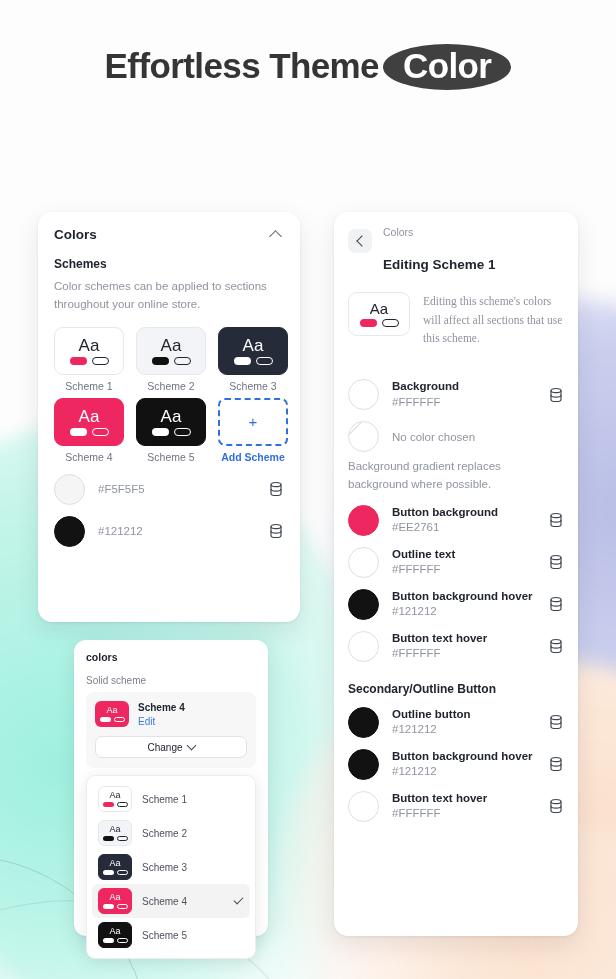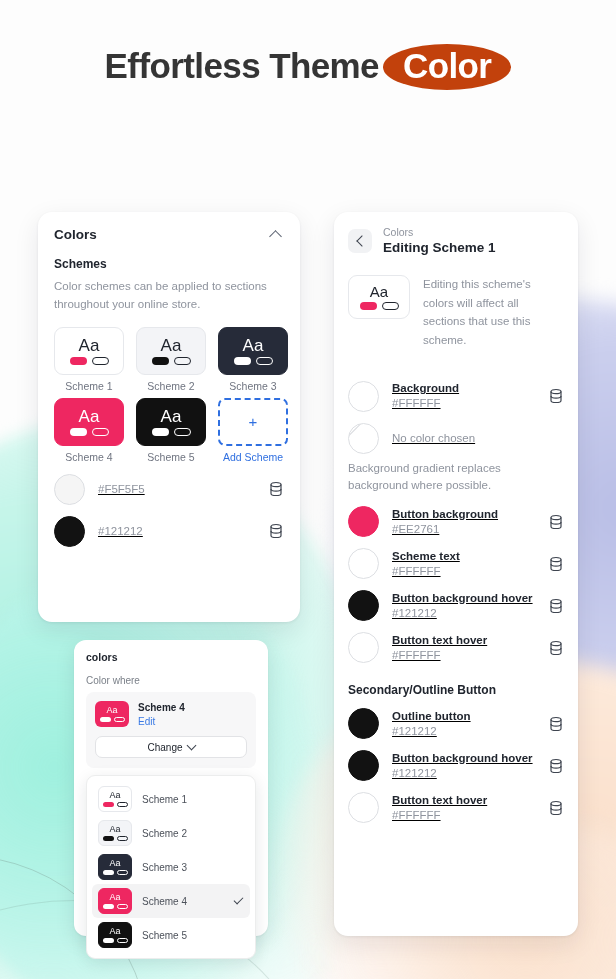--- a/index.html
+++ b/index.html
@@ -72,21 +72,21 @@
     left: 0; right: 0; top: 44px;
     text-align: center;
     font-size: 35px;
     font-weight: 700;
     line-height: 1.28;
     letter-spacing: -0.6px;
     color: #353535;
   }
   .highlight {
     display: inline-block;
-    background: #c2410c;
+    background: #404040;
     color: #ffffff;
     border-radius: 50%/50%;
     padding: 3px 20px 5px 20px;
     line-height: 1.08;
     margin-left: 4px;
     vertical-align: baseline;
   }
 
   
   .card {
@@ -147,28 +147,27 @@
   .scheme-label {
     font-size: 10.5px; color: #6f7480; margin-top: 5px; white-space: nowrap;
   }
   .add-scheme {
     width: 70px; height: 48px;
     border: 2px dashed #2f6fe0;
     border-radius: 7px;
     display: flex; align-items: center; justify-content: center;
     color: #2f6fe0; font-size: 15px; cursor: pointer;
   }
-  .add-label { font-size: 10.5px; color: #2f6fe0; margin-top: 5px; }
+  .add-label { font-size: 10.5px; color: #2f6fe0; margin-top: 5px; font-weight: bold; }
 
   .ph-title { font-size: 12px; font-weight: 700; color: #20252e; margin-top: 18px; }
 
   .color-row {
     display: flex; align-items: center;
     margin-top: 11px;
-    text-decoration: underline;
   }
   .color-dot {
     width: 31px; height: 31px; border-radius: 50%;
     flex: 0 0 auto;
   }
   .color-meta { margin-left: 13px; flex: 1 1 auto; min-width: 0; }
   .color-name { font-size: 11.5px; font-weight: 700; color: #20252e; line-height: 1.25; }
   .color-hex  { font-size: 11.5px; color: #8f949e; line-height: 1.3; margin-top: 1px; }
 
   .db-icon { width: 16px; height: 16px; flex: 0 0 auto; cursor: pointer; }
@@ -184,36 +183,36 @@
   }
   .back-btn::before {
     content: ""; width: 7px; height: 7px;
     border-left: 1.7px solid #3e444f;
     border-bottom: 1.7px solid #3e444f;
     transform: rotate(45deg);
     margin-left: 3px;
   }
   .rc-head-text { margin-left: 11px; }
   .rc-kicker { font-size: 10.5px; color: #8f949e; line-height: 1.25; }
-  .rc-title { font-size: 13.5px; font-weight: 700; color: #20252e; margin-top: 1px; }
+  .rc-title { font-size: 13.5px; font-weight: 700; color: #20252e; margin-top: 18px; }
 
   .rc-preview { display: flex; align-items: flex-start; margin-top: 20px; }
   .preview-swatch {
     width: 62px; height: 44px;
     border: 1px solid #e6e8ec;
     border-radius: 9px;
     display: flex; flex-direction: column;
     align-items: center; justify-content: center;
     gap: 3px; flex: 0 0 auto;
     background: #ffffff;
   }
   .preview-swatch .aa { font-size: 15px; color: #20252e; line-height: 1; }
   .rc-note {
     margin-left: 13px; font-size: 11.5px;
-    color: #8f949e; line-height: 1.62;
+    color: #8f949e; line-height: 1.62; font-family: Liberation Serif, serif;
   }
 
   .rc-section-title {
     font-size: 12px; font-weight: 700; color: #20252e;
     margin-top: 20px;
   }
   .rc-hint { font-size: 11.5px; color: #8f949e; line-height: 1.55; margin-top: 6px; }
 
   .row-spacer-lg { height: 20px; }
 
@@ -458,21 +457,21 @@
           </div>
           <svg class="db-icon" viewBox="0 0 16 16" fill="none">
             <ellipse cx="8" cy="3.6" rx="5" ry="2.1" stroke="#3e444f" stroke-width="1.2"></ellipse>
             <path d="M3 3.6v8.8c0 1.16 2.24 2.1 5 2.1s5-.94 5-2.1V3.6" stroke="#3e444f" stroke-width="1.2"></path>
             <path d="M3 8c0 1.16 2.24 2.1 5 2.1s5-.94 5-2.1" stroke="#3e444f" stroke-width="1.2"></path>
           </svg>
         </div>
         <div class="color-row">
           <div class="color-dot" style="background:#FFFFFF;border:1px solid #DDDFE3"></div>
           <div class="color-meta">
-            <div class="color-name">Scheme text</div>
+            <div class="color-name">Outline text</div>
             <div class="color-hex">#FFFFFF</div>
           </div>
           <svg class="db-icon" viewBox="0 0 16 16" fill="none">
             <ellipse cx="8" cy="3.6" rx="5" ry="2.1" stroke="#3e444f" stroke-width="1.2"></ellipse>
             <path d="M3 3.6v8.8c0 1.16 2.24 2.1 5 2.1s5-.94 5-2.1V3.6" stroke="#3e444f" stroke-width="1.2"></path>
             <path d="M3 8c0 1.16 2.24 2.1 5 2.1s5-.94 5-2.1" stroke="#3e444f" stroke-width="1.2"></path>
           </svg>
         </div>
         <div class="color-row">
           <div class="color-dot" style="background:#121212;border:1px solid #121212"></div>
@@ -535,21 +534,21 @@
             <path d="M3 8c0 1.16 2.24 2.1 5 2.1s5-.94 5-2.1" stroke="#3e444f" stroke-width="1.2"></path>
           </svg>
         </div>
       </div>
   </div>
 </div>
 
 <div class="card" id="preview-card">
   <div class="pc-pad">
     <div class="pc-title">colors</div>
-    <div class="pc-label">Color where</div>
+    <div class="pc-label">Solid scheme</div>
     <div class="pc-box">
       <div class="pc-scheme-row">
         <div class="pc-swatch" id="pc-sel-swatch" style="background: rgb(238, 39, 97); color: rgb(255, 255, 255);">
           <div class="aa">Aa</div>
           <div class="pills">
             <div class="pill" id="pcsp1" style="background: rgb(255, 255, 255);"></div>
             <div class="pill outline" id="pcsp2" style="color: rgb(255, 255, 255);"></div>
           </div>
         </div>
         <div class="pc-scheme-meta">

